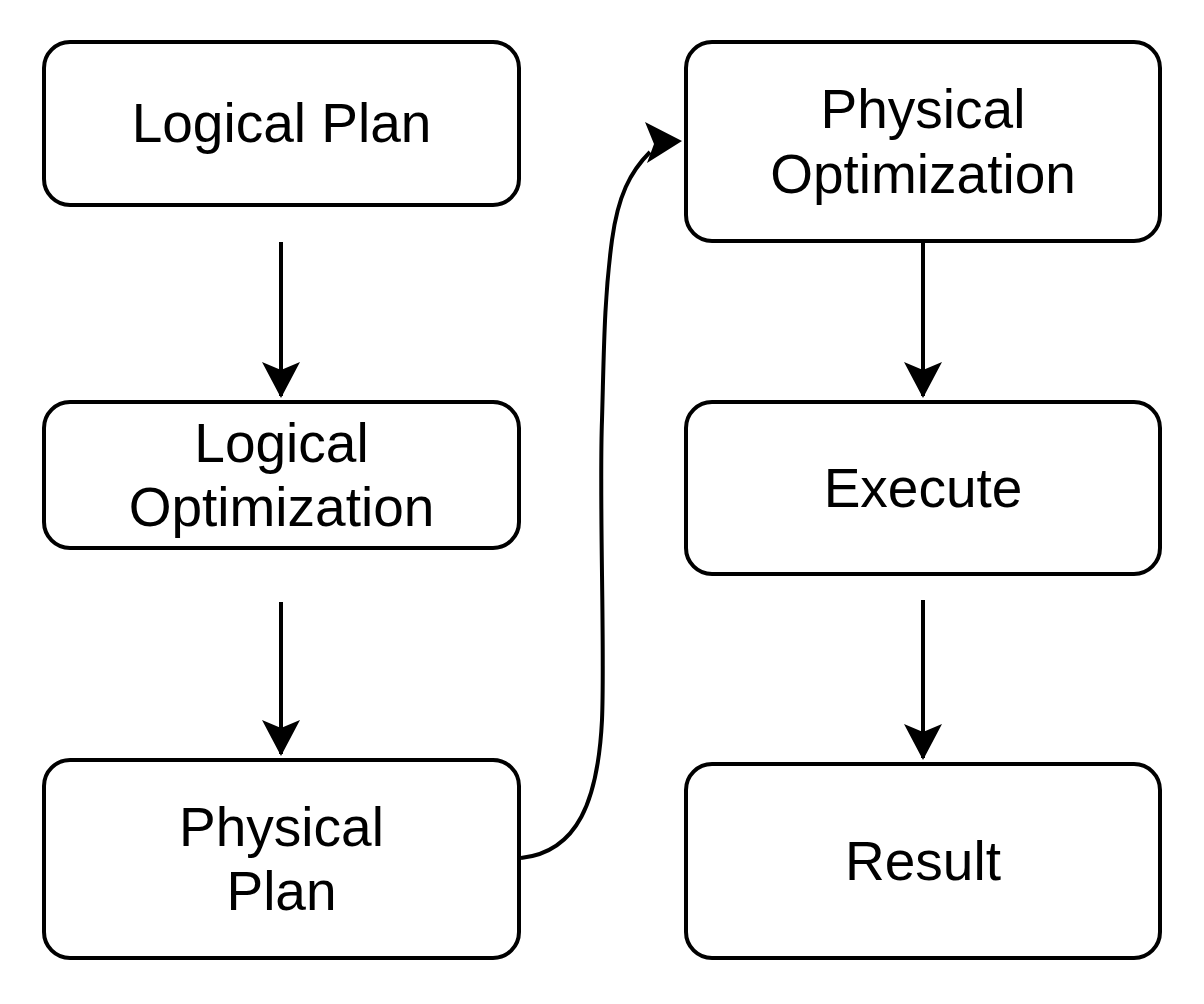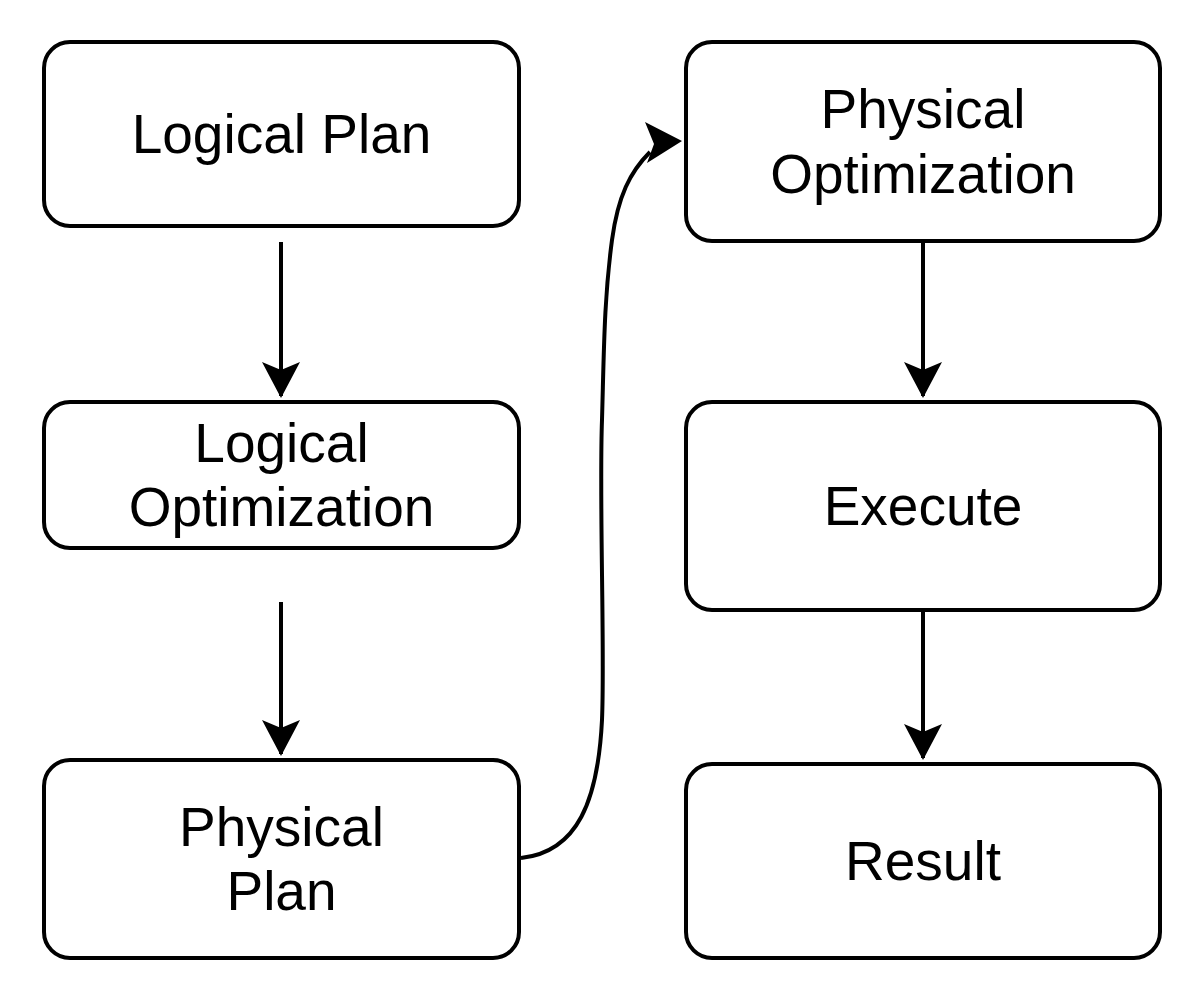--- a/index.html
+++ b/index.html
@@ -56,40 +56,40 @@
     <line class="edge-line" x1="923" y1="600" x2="923" y2="758" marker-end="url(#arrowhead)"></line>
 
     <path class="edge-line" d="M 521 858
              C 578 852, 598 800, 602 720
              C 605 650, 599 500, 602 420
              C 604 350, 604 300, 612 240
              C 618 196, 630 172, 650 152"></path>
     <path class="edge-head" d="M 682 141 L 645 122 L 654 144 L 647 163 Z"></path>
   </svg>
 
-  <div class="node" style="left:42px;  top:40px;  width:479px; height:188px;">
+  <div class="node" style="left:42px;  top:40px;  width:479px; height:167px;">
     <span>Logical Plan</span>
   </div>
 
   <div class="node" style="left:42px;  top:400px; width:479px; height:150px;">
     <span>Logical
 Optimization</span>
   </div>
 
   <div class="node" style="left:42px;  top:758px; width:479px; height:202px;">
     <span>Physical
 Plan</span>
   </div>
 
   <div class="node" style="left:684px; top:40px;  width:478px; height:203px;">
     <span>Physical
 Optimization</span>
   </div>
 
-  <div class="node" style="left:684px; top:400px; width:478px; height:212px;">
+  <div class="node" style="left:684px; top:400px; width:478px; height:176px;">
     <span>Execute</span>
   </div>
 
   <div class="node" style="left:684px; top:762px; width:478px; height:198px;text-align:center;">
     <span>Result</span>
   </div>
 
 </div>
 
 </body></html>

